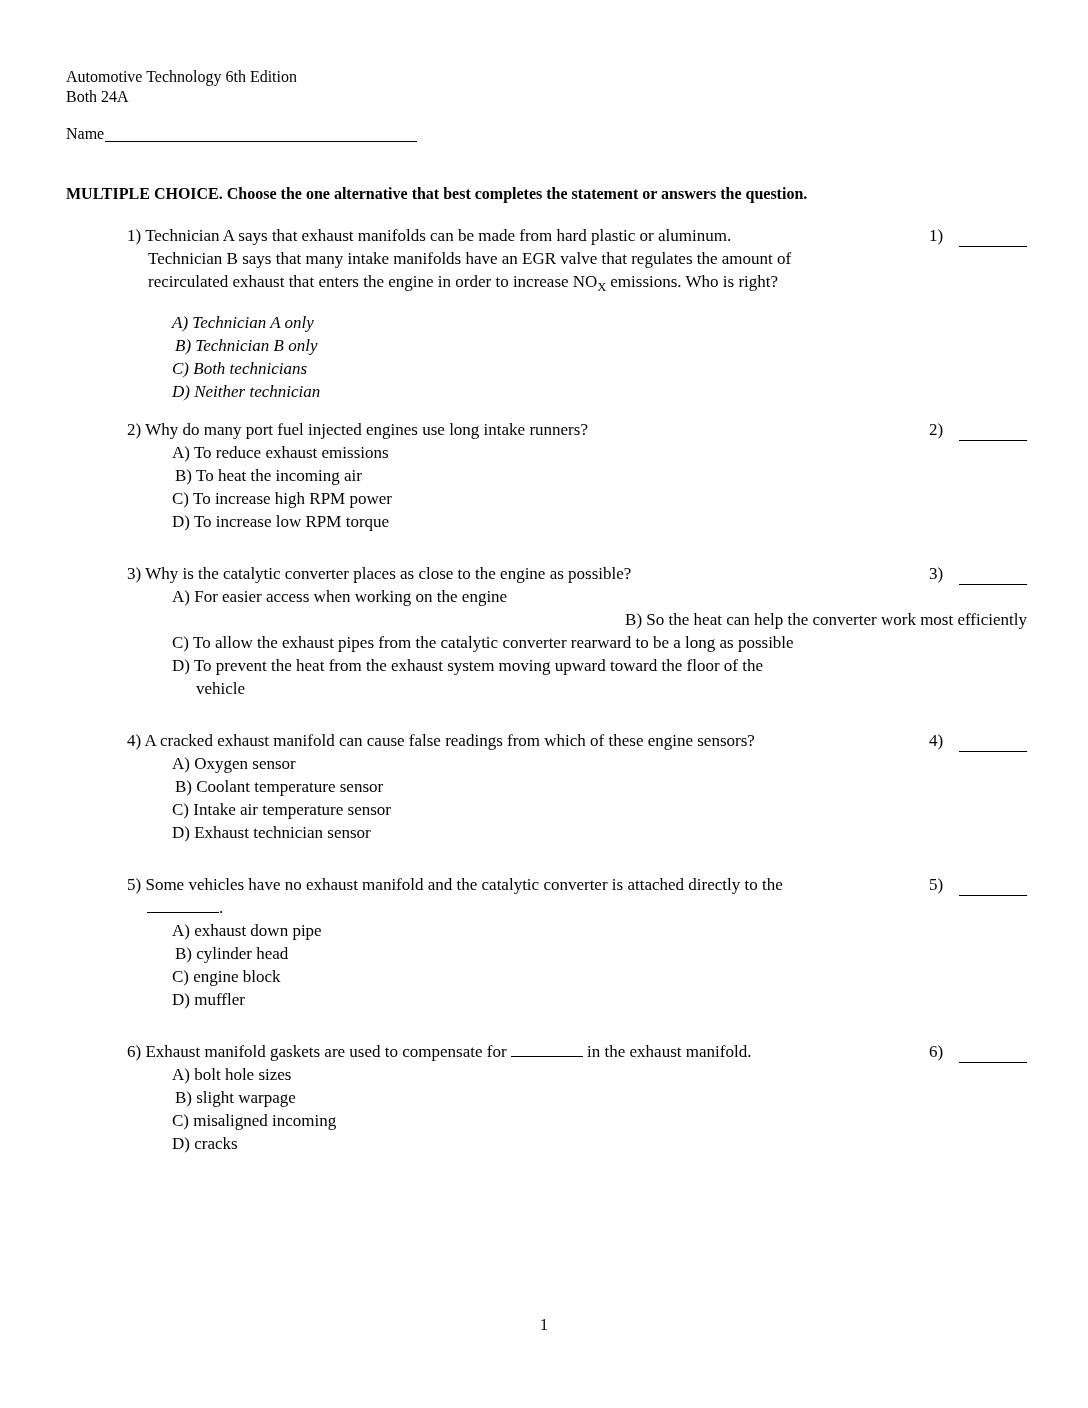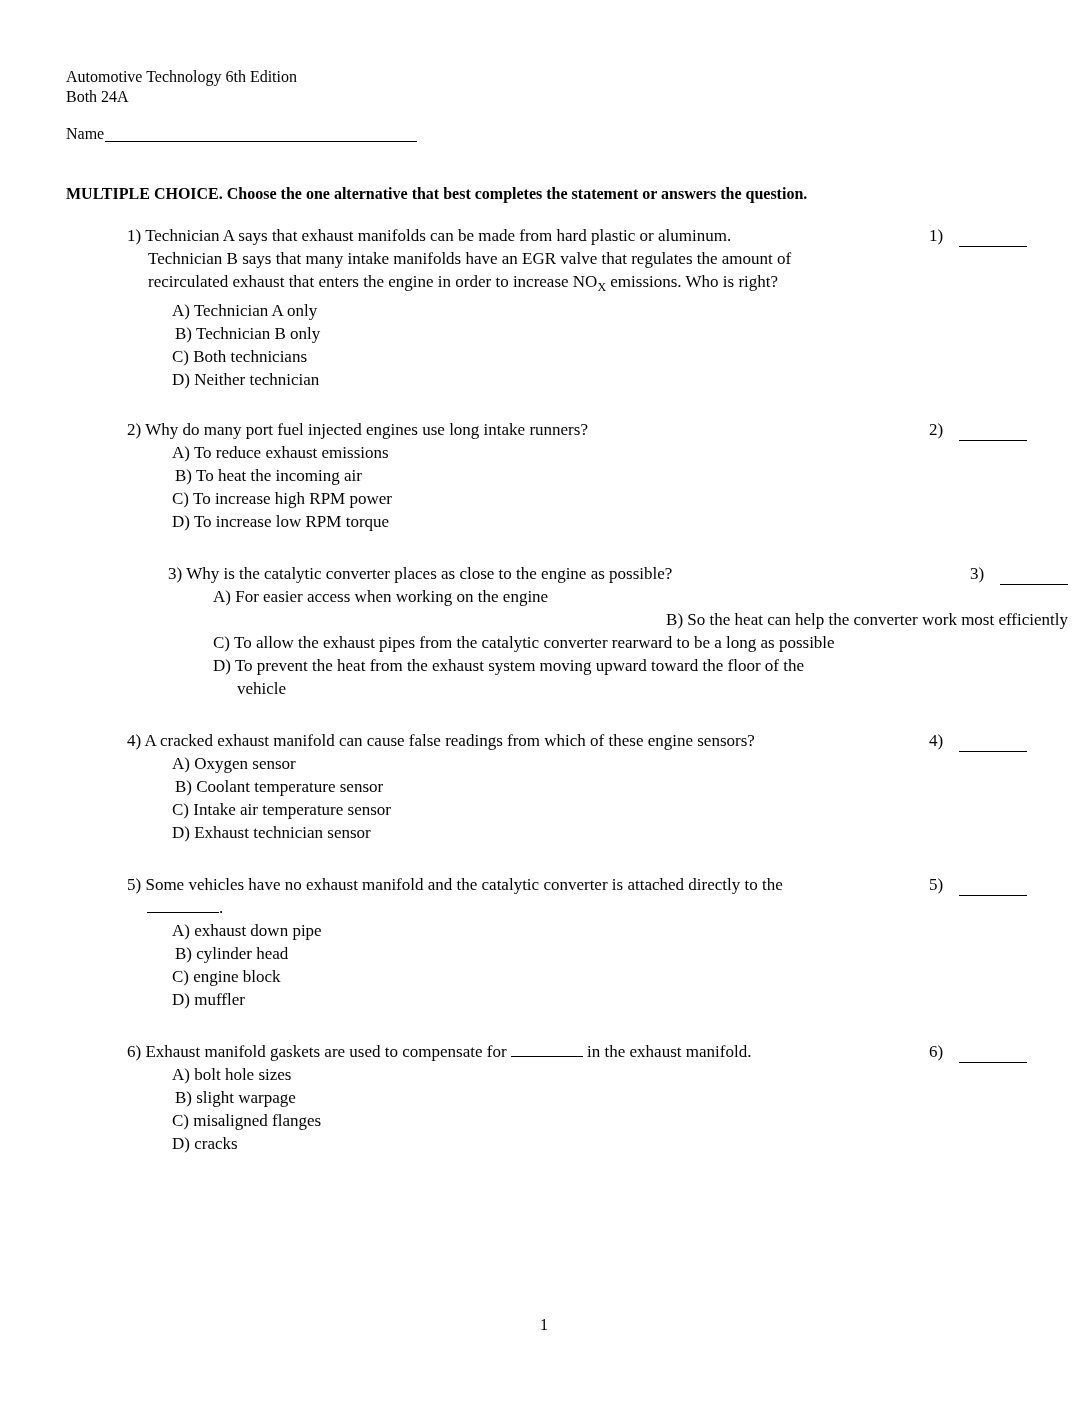--- a/index.html
+++ b/index.html
@@ -43,21 +43,21 @@
   <div class="q-text">
     <span>1)</span>
     <span>Technician A says that exhaust manifolds can be made from hard plastic or aluminum.</span>
     <span class="cont">Technician B says that many intake manifolds have an EGR valve that regulates the amount of</span>
     <span class="cont"><span>recirculated exhaust that enters the engine in order to increase NO</span><sub>X</sub><span> emissions. Who is right?</span></span>
   </div>
   <div class="answer-slot">
     <span class="answer-num">1)</span>
     <span class="answer-line"></span>
   </div>
-  <div class="options" style="margin-top:0;">
+  <div class="options" style="margin-top:12px;font-style:italic;">
     <span class="option">A) Technician A only</span>
     <span class="option" style="padding-left:3px;">B) Technician B only</span>
     <span class="option">C) Both technicians</span>
     <span class="option">D) Neither technician</span>
   </div>
 </div>
 
 <div class="question" style="top:418px;">
   <div class="q-text">
     <span>2)</span>
@@ -68,21 +68,21 @@
     <span class="answer-line"></span>
   </div>
   <div class="options">
     <span class="option">A) To reduce exhaust emissions</span>
     <span class="option" style="padding-left:3px;">B) To heat the incoming air</span>
     <span class="option">C) To increase high RPM power</span>
     <span class="option">D) To increase low RPM torque</span>
   </div>
 </div>
 
-<div class="question" style="top:562px;margin-left:41px;">
+<div class="question" style="top:562px;">
   <div class="q-text">
     <span>3)</span>
     <span>Why is the catalytic converter places as close to the engine as possible?</span>
   </div>
   <div class="answer-slot">
     <span class="answer-num">3)</span>
     <span class="answer-line"></span>
   </div>
   <div class="options">
     <span class="option">A) For easier access when working on the engine</span>
@@ -135,18 +135,18 @@
     <span>6)</span>
     <span>Exhaust manifold gaskets are used to compensate for </span><span class="blank"></span><span> in the exhaust manifold.</span>
   </div>
   <div class="answer-slot">
     <span class="answer-num">6)</span>
     <span class="answer-line"></span>
   </div>
   <div class="options">
     <span class="option">A) bolt hole sizes</span>
     <span class="option" style="padding-left:3px;">B) slight warpage</span>
-    <span class="option">C) misaligned flanges</span>
+    <span class="option">C) misaligned incoming</span>
     <span class="option">D) cracks</span>
   </div>
 </div>
 
 <div class="page-num">1</div>
 
 </body></html>

